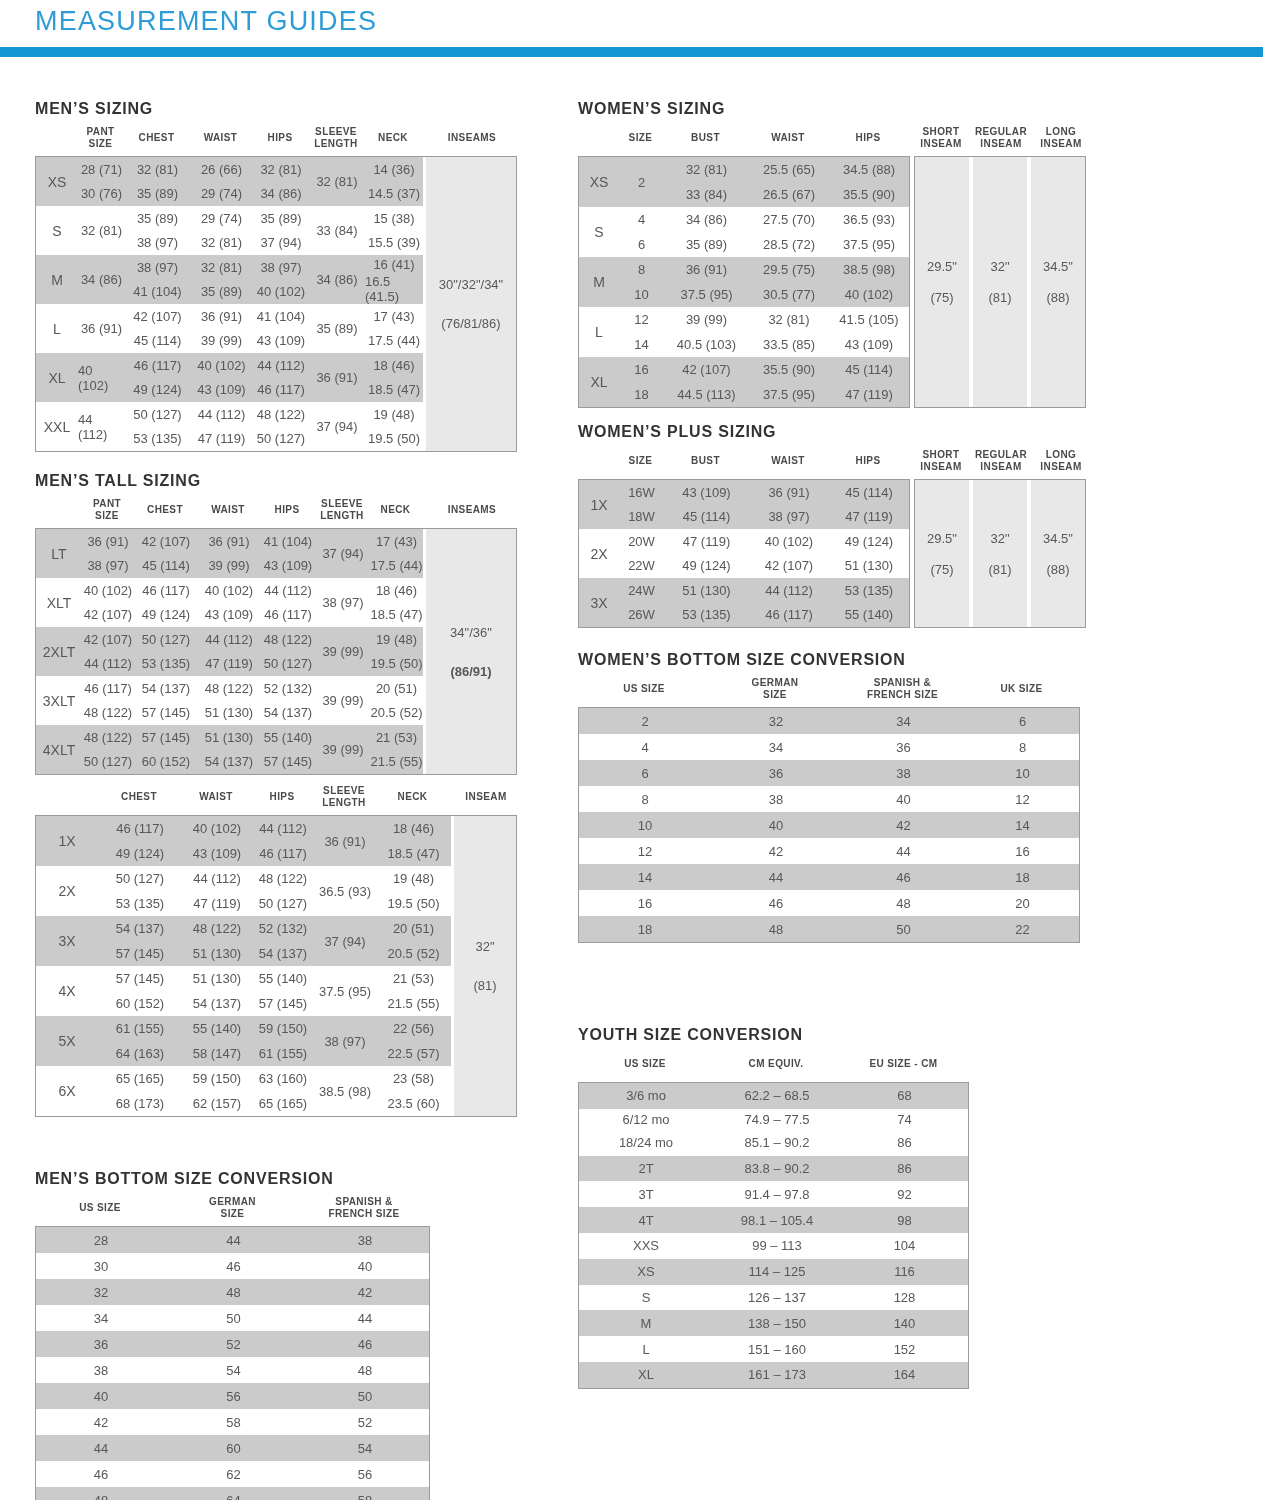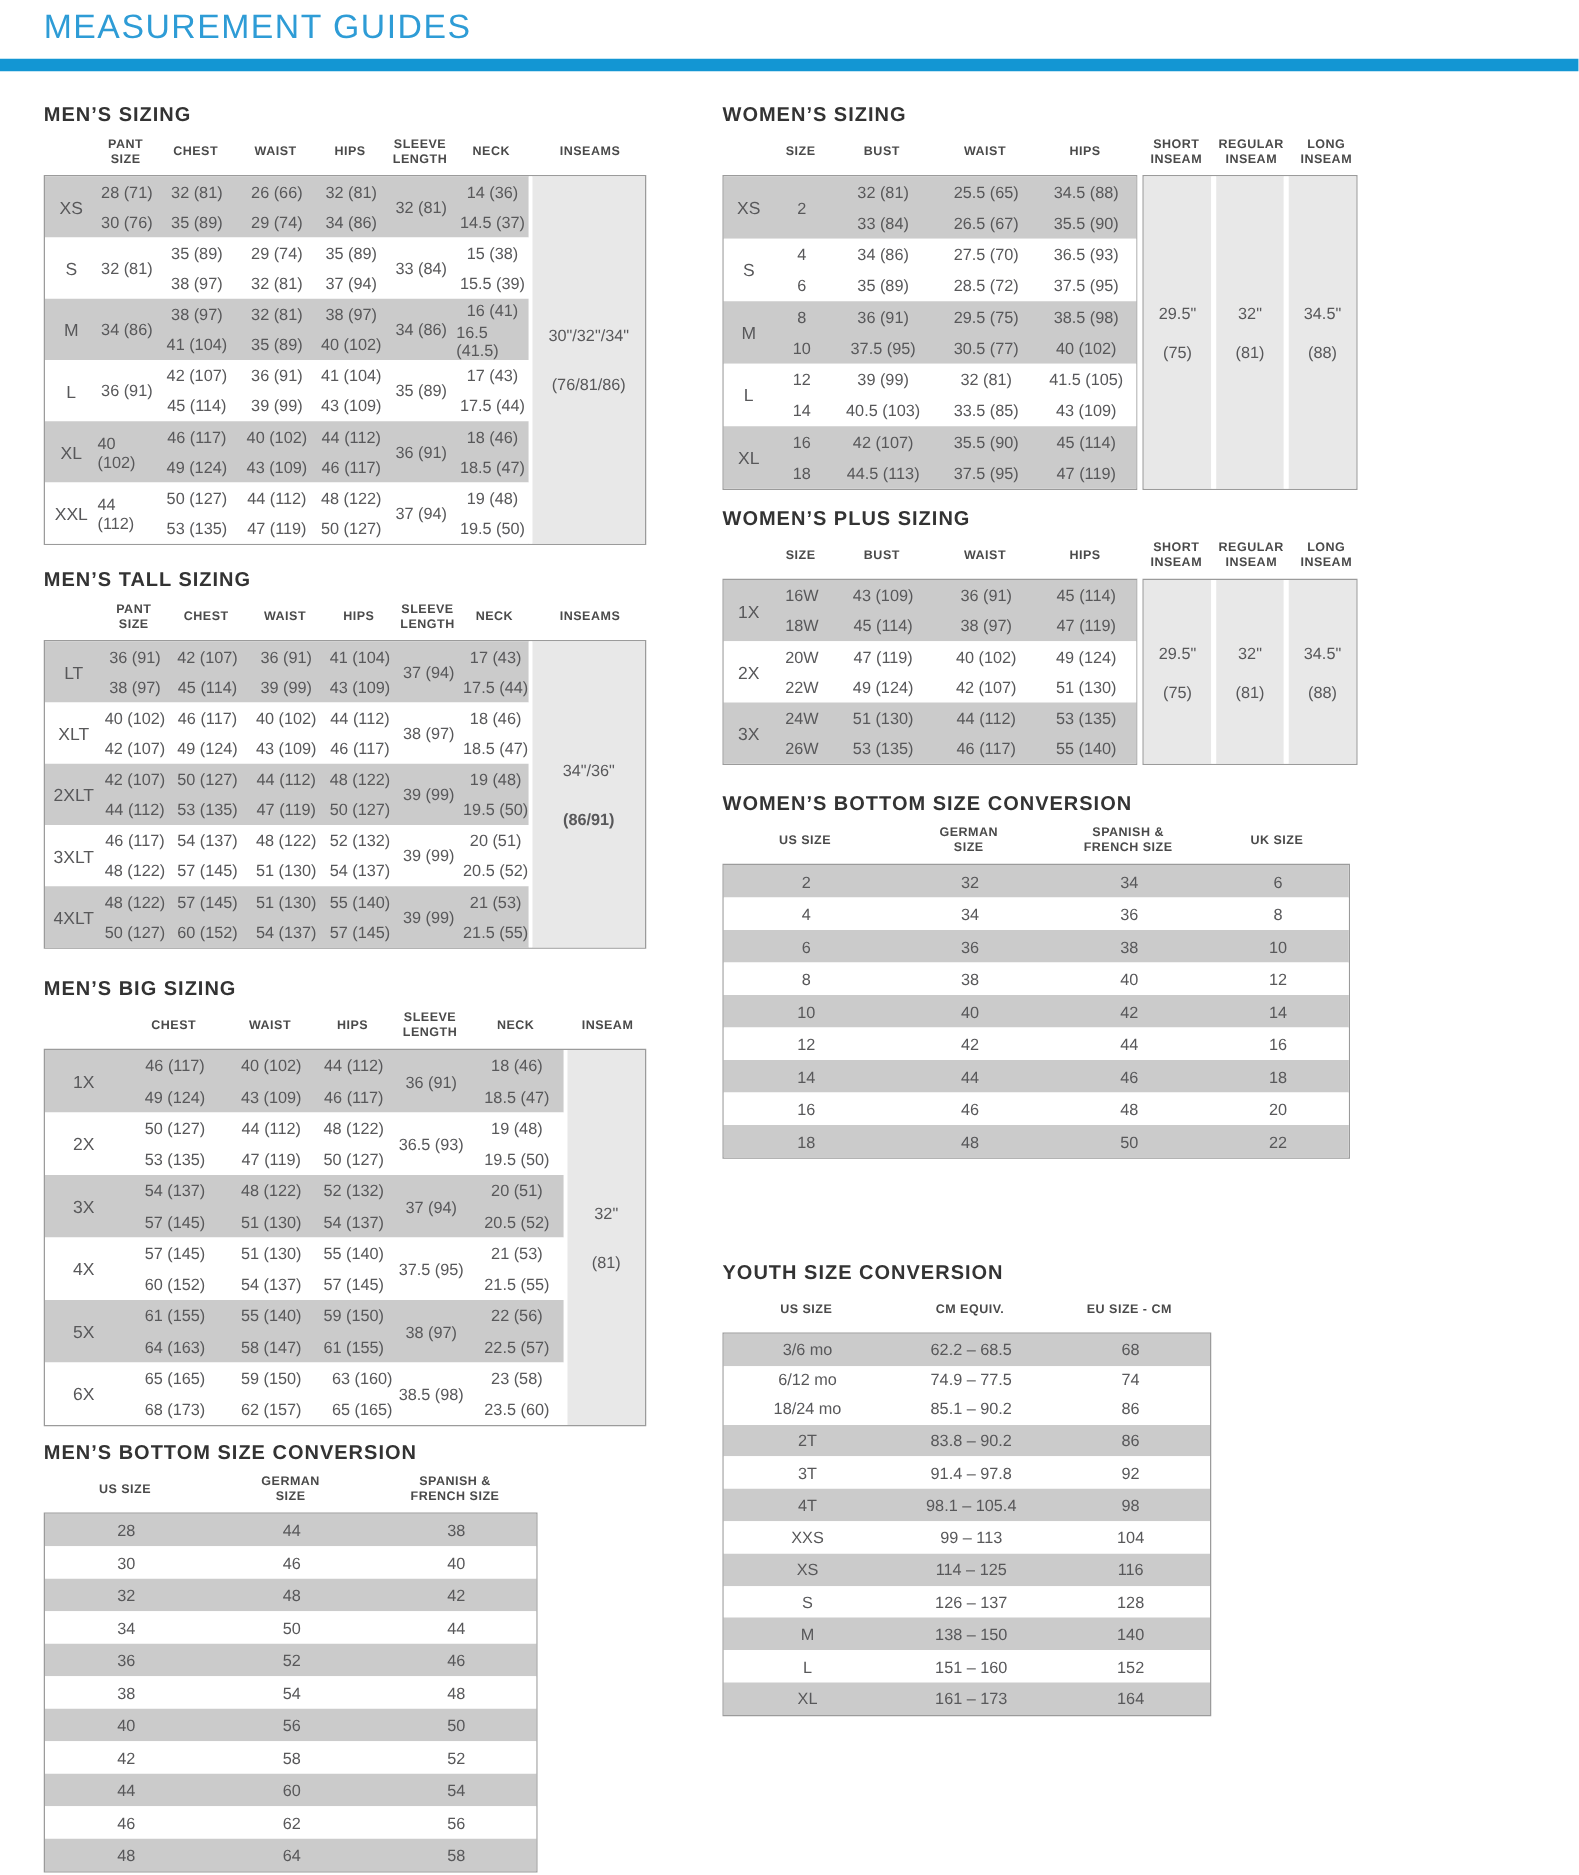--- a/index.html
+++ b/index.html
@@ -7,21 +7,21 @@
     --inseam-gray:#E8E8E8; --border-gray:#9B9B9B; --text-gray:#58585A;
     --header-text:#4A4A4A; --section-title:#333333;
   }
   html,body{margin:0;padding:0;background:#fff;}
   .sheet{position:relative;width:1263px;height:1500px;background:#fff;overflow:hidden;
          font-family:"Liberation Sans","DejaVu Sans",sans-serif;}
   .page-title{position:absolute;left:35px;top:6px;margin:0;font-size:27px;font-weight:400;
          letter-spacing:1.2px;color:var(--title-blue);}
   .blue-bar{position:absolute;left:0;top:47px;width:1263px;height:10px;background:var(--bar-blue);}
   .sec{position:absolute;}
-  .sec h2{margin:0 0 6px 0;font-size:16px;font-weight:700;letter-spacing:0.8px;color:var(--section-title);}
+  .sec h2{margin:16px 0 6px 0;font-size:16px;font-weight:700;letter-spacing:0.8px;color:var(--section-title);}
   .hrow{display:flex;align-items:center;height:28px;margin-bottom:4px;}
   .hcell{font-size:10px;font-weight:700;color:var(--header-text);text-align:center;
          letter-spacing:0.4px;line-height:1.2;white-space:pre-line;}
   .tbody{display:flex;align-items:stretch;}
   .ob{border:1px solid var(--border-gray);}
   .mb{border:1px solid var(--border-gray);}
   .srow{display:flex;}
   .srow.g{background:var(--stripe-gray);}
   .srow.w{background:#fff;}
   .scell{display:flex;flex-direction:column;justify-content:center;align-items:center;
@@ -399,21 +399,20 @@
           <div class="gapcol" style="width: 3px;"></div>
           <div class="inscol" style="width: 90px;">
             <div class="ln" style="margin: 12px 0px;">34"/36"</div>
             <div class="ln" style="margin: 12px 18px; font-weight: bold;">(86/91)</div>
           </div>
         </div>
       </div>
   </section>
 
   <section class="sec" id="sec-s2">
-    <h2>MEN’S BIG SIZING</h2>
     <div>
         <div class="hrow">
           <div class="hcell" style="width: 62px;"></div>
           <div class="hcell" style="width: 84px;">CHEST</div>
           <div class="hcell" style="width: 70px;">WAIST</div>
           <div class="hcell" style="width: 62px;">HIPS</div>
           <div class="hcell" style="width: 62px;">SLEEVE
 LENGTH</div>
           <div class="hcell" style="width: 75px;">NECK</div>
           <div class="hcell" style="width: 62px; margin-left: 5px;">INSEAM</div>
@@ -545,21 +544,21 @@
                 <div class="one">6X</div>
               </div>
               <div class="scell" style="width: 84px;">
                 <div class="sub">65 (165)</div>
                 <div class="sub">68 (173)</div>
               </div>
               <div class="scell" style="width: 70px;">
                 <div class="sub">59 (150)</div>
                 <div class="sub">62 (157)</div>
               </div>
-              <div class="scell" style="width: 62px; align-items: flex-end;">
+              <div class="scell" style="width: 62px;">
                 <div class="sub">63 (160)</div>
                 <div class="sub">65 (165)</div>
               </div>
               <div class="scell" style="width: 62px;">
                 <div class="one">38.5 (98)</div>
               </div>
               <div class="scell" style="width: 75px;">
                 <div class="sub">23 (58)</div>
                 <div class="sub">23.5 (60)</div>
               </div>

